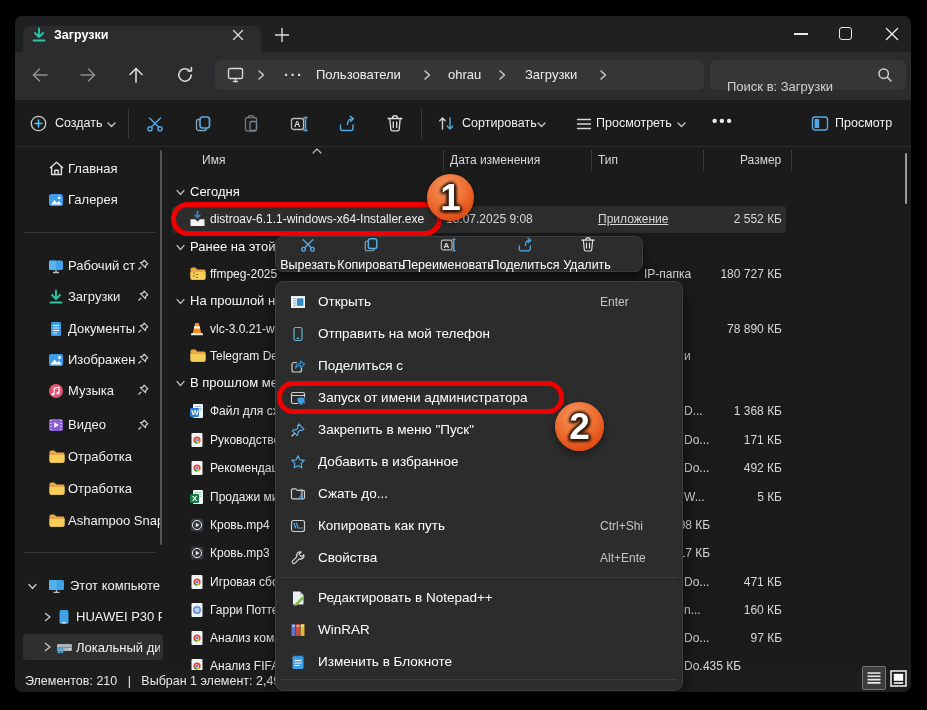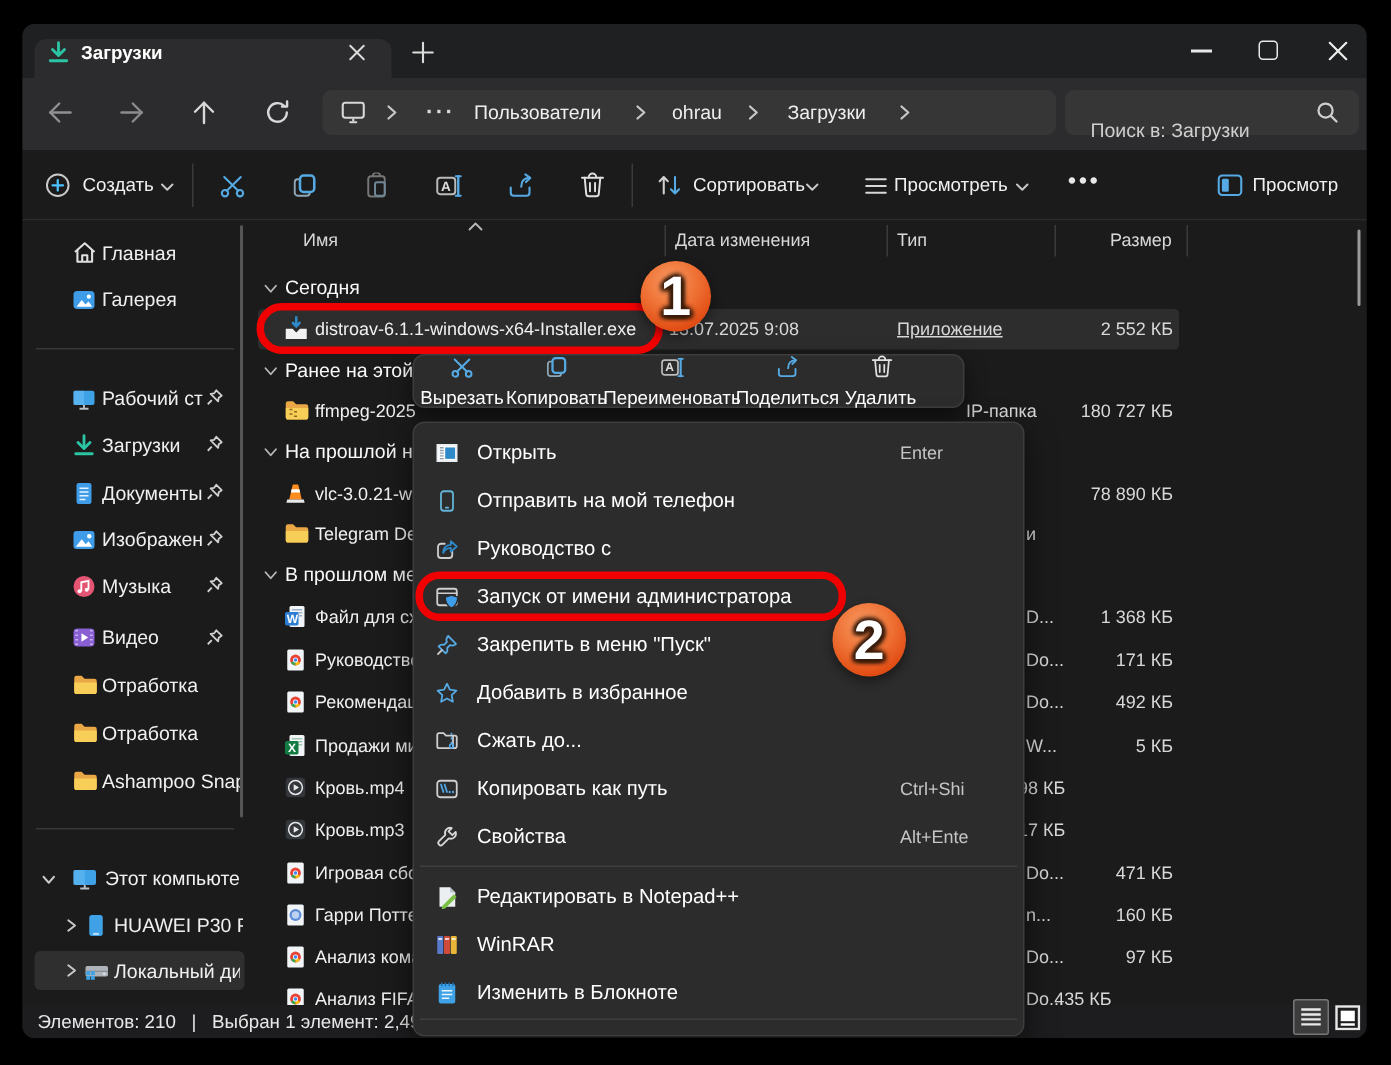--- a/index.html
+++ b/index.html
@@ -580,21 +580,21 @@
     <g fill="none" stroke="#62b4d8" stroke-width="1.2">
       <rect x="4" y="1.5" width="8" height="13" rx="1.8"></rect>
       <path d="M7.2 12.4 h1.6" stroke-linecap="round"></path>
     </g>
   </svg>
 <div class="a txt menu-item-text" style="left:318px;top:326px;">Отправить на мой телефон</div>
 <svg class="a" style="left:290px;top:358px;" width="16" height="16" viewBox="0 0 16 16">
     <path d="M6.5 4.5 H4 a2 2 0 0 0 -2 2 V12 a2 2 0 0 0 2 2 H9.5 a2 2 0 0 0 2 -2 V9.5" fill="none" stroke="#cfcfcf" stroke-width="1.2" stroke-linecap="round"></path>
     <path d="M5.5 10.5 C5.5 7 7.5 5.5 10.5 5.3 L10.5 2.8 L14.5 6.3 L10.5 9.8 L10.5 7.3 C8.2 7.4 6.6 8.2 5.5 10.5 Z" fill="none" stroke="#2e8ac9" stroke-width="1.2" stroke-linejoin="round"></path>
   </svg>
-<div class="a txt menu-item-text" style="left:318px;top:358px;">Руководство с</div>
+<div class="a txt menu-item-text" style="left:318px;top:358px;">Поделиться с</div>
 <svg class="a" style="left:290px;top:390px;" width="16" height="16" viewBox="0 0 16 16">
     <g fill="none">
       <rect x="1.5" y="2.5" width="13" height="11" rx="1.5" stroke="#cfcfcf" stroke-width="1.2"></rect>
       <path d="M2 5.5 h13" stroke="#cfcfcf" stroke-width="1"></path>
       <path d="M11 6.8 L15.2 8 C15.2 11.4 14 13.9 11 15.4 C8 13.9 6.8 11.4 6.8 8 Z" fill="#3f9ce8" stroke="#2c2c2c" stroke-width="0.9"></path>
     </g>
   </svg>
 <div class="a txt menu-item-text" style="left:318px;top:390px;">Запуск от имени администратора</div>
 <svg class="a" style="left:290px;top:422px;" width="16" height="16" viewBox="0 0 16 16">
     <path d="M8.8 2 L14 7.2 C13 8.3 11.4 8.6 10 8.1 L8.1 10 C8.5 11.3 8.1 12.7 7.1 13.6 L2.4 8.9 C3.3 7.9 4.7 7.5 6 7.9 L7.9 6 C7.4 4.6 7.7 3 8.8 2 Z" fill="none" stroke="#55aae4" stroke-width="1.2" stroke-linejoin="round"></path>

